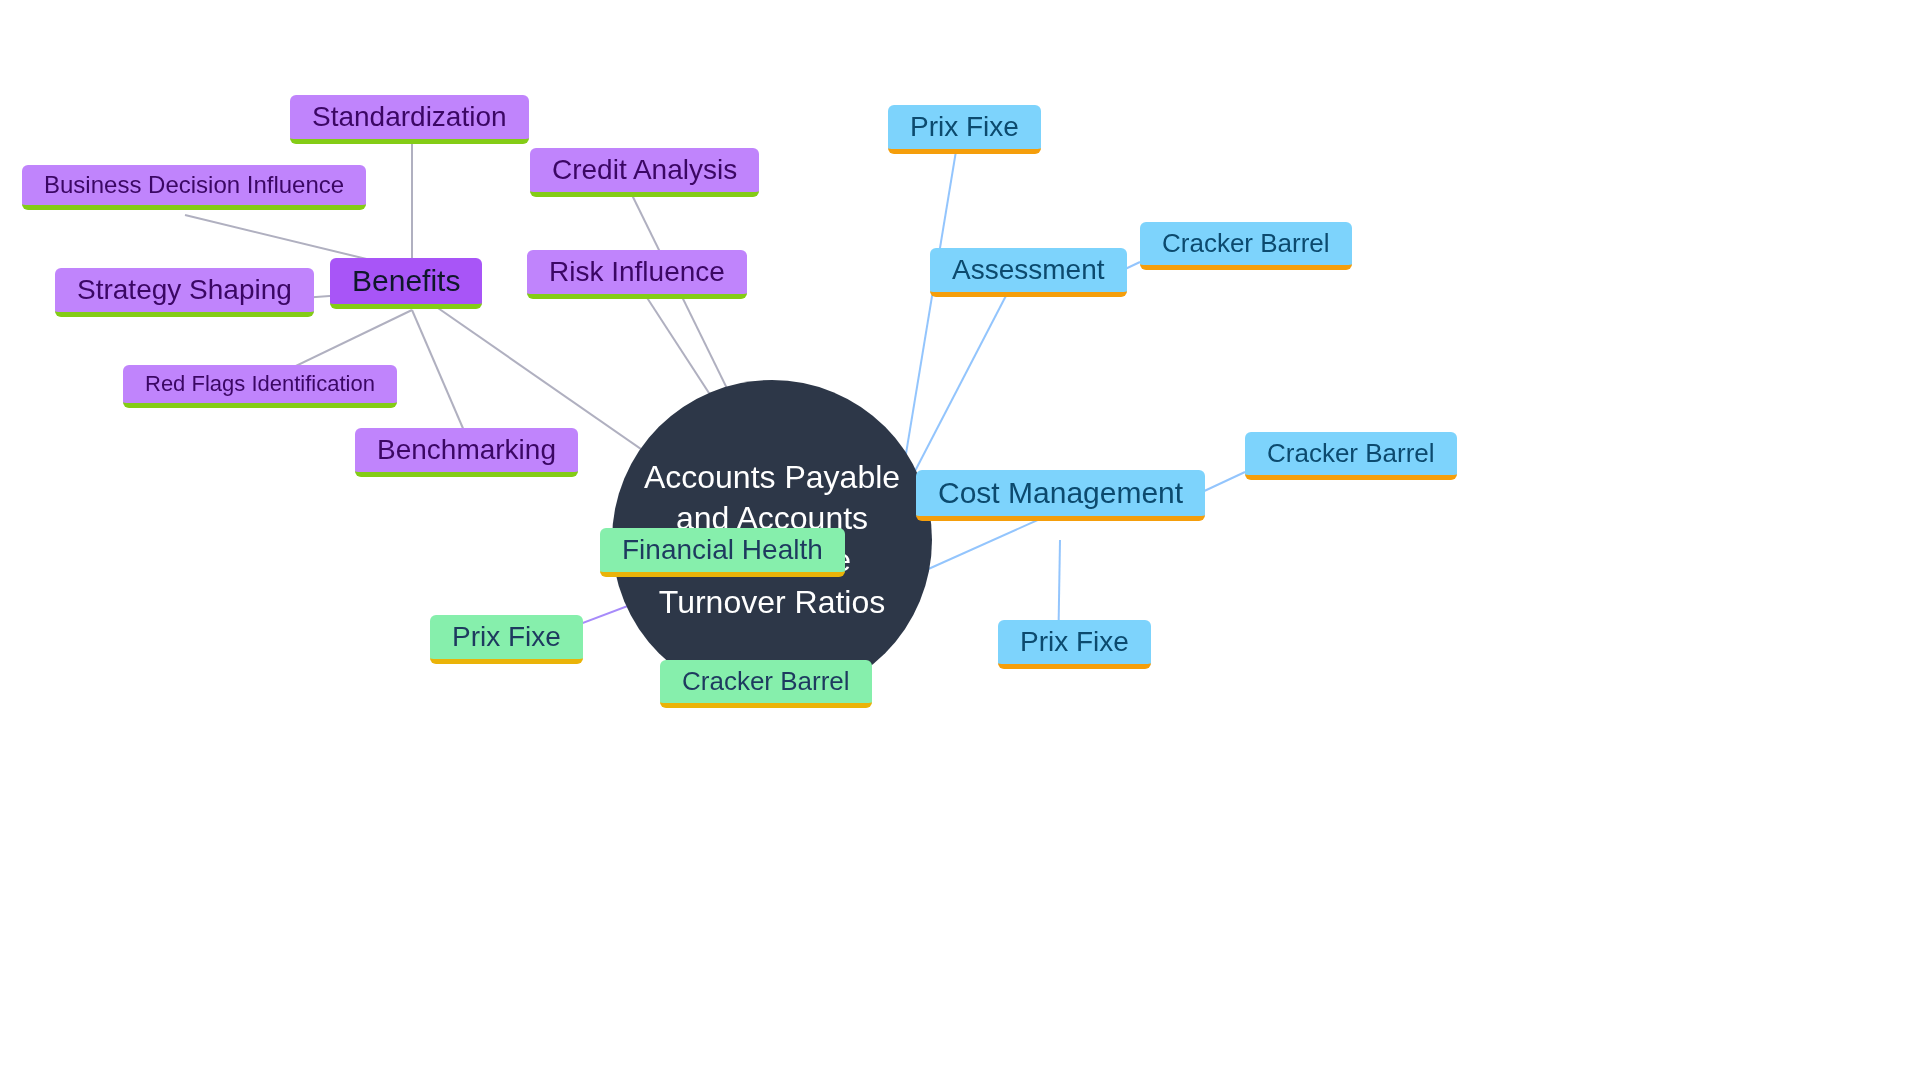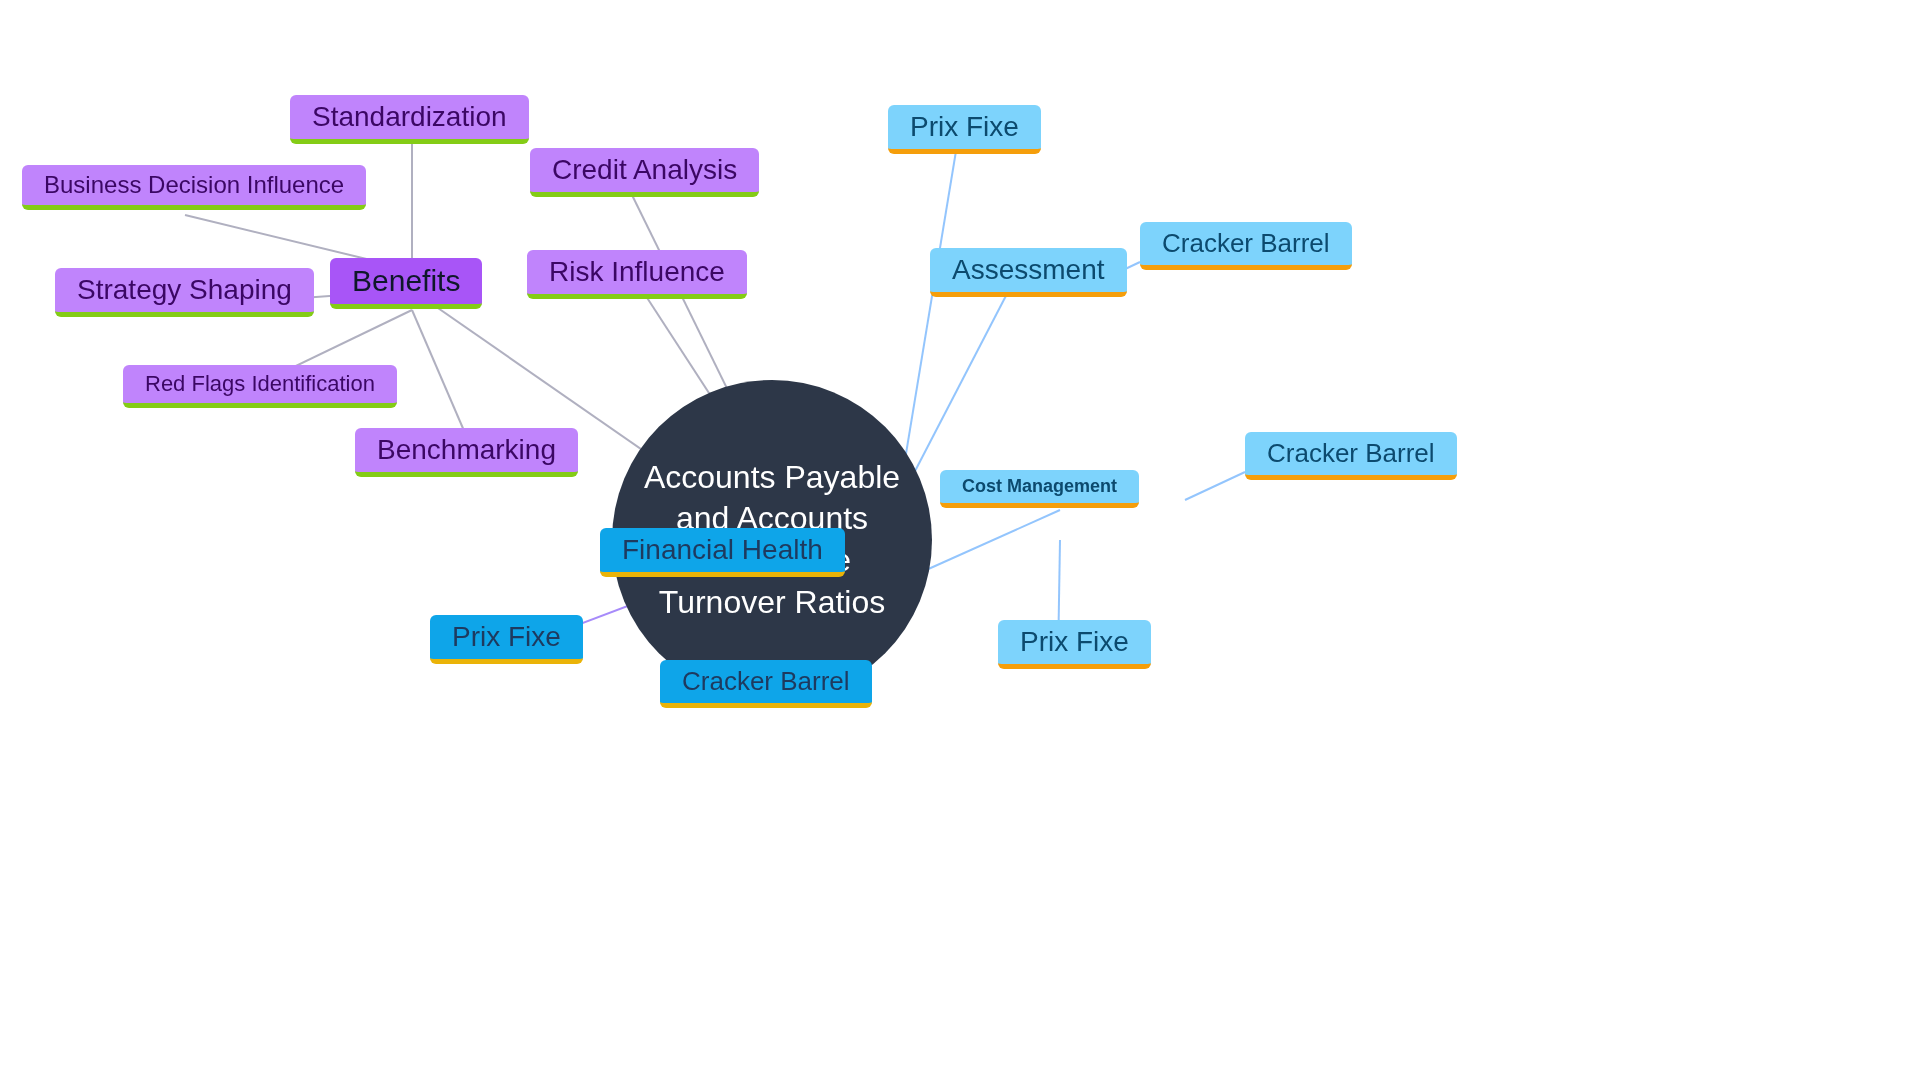--- a/index.html
+++ b/index.html
@@ -37,21 +37,21 @@
       background: #7dd3fc;
       color: #0c4a6e;
       border-bottom-color: #f59e0b;
     }
     .node-purple-dark {
       background: #a855f7;
       color: #0f172a;
       border-bottom-color: #84cc16;
     }
     .node-blue-light {
-      background: #0ea5e9;
+      background: #86efac;
       color: #1e3a5f;
       border-bottom-color: #fbbf24;
     }
     .center-node {
       position: absolute;
       border-radius: 50%;
       background: #2d3748;
       color: #ffffff;
       font-size: 32px;
       font-weight: 500;
@@ -140,21 +140,21 @@
 </div>
 
 <div class="node node-blue" style="left: 930px; top: 248px;">
   <span>Assessment</span>
 </div>
 
 <div class="node node-blue" style="left: 1140px; top: 222px; font-size: 26px;">
   <span>Cracker Barrel</span>
 </div>
 
-<div class="node node-blue" style="left: 940px; top: 470px; font-size: 18px; font-weight: bold;">
+<div class="node node-blue" style="left: 916px; top: 470px; font-size: 30px;">
   <span>Cost Management</span>
 </div>
 
 <div class="node node-blue" style="left: 1245px; top: 432px; font-size: 26px;">
   <span>Cracker Barrel</span>
 </div>
 
 <div class="node node-blue" style="left: 998px; top: 620px;">
   <span>Prix Fixe</span>
 </div>

